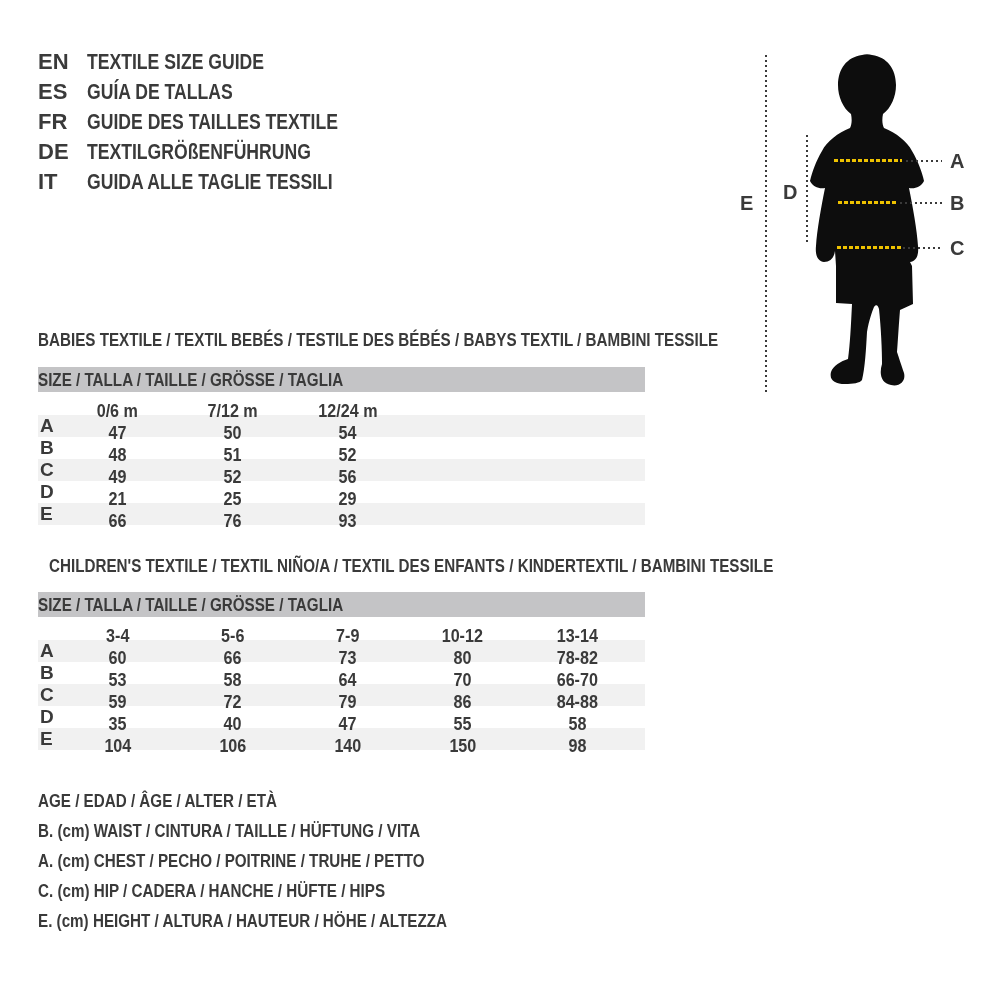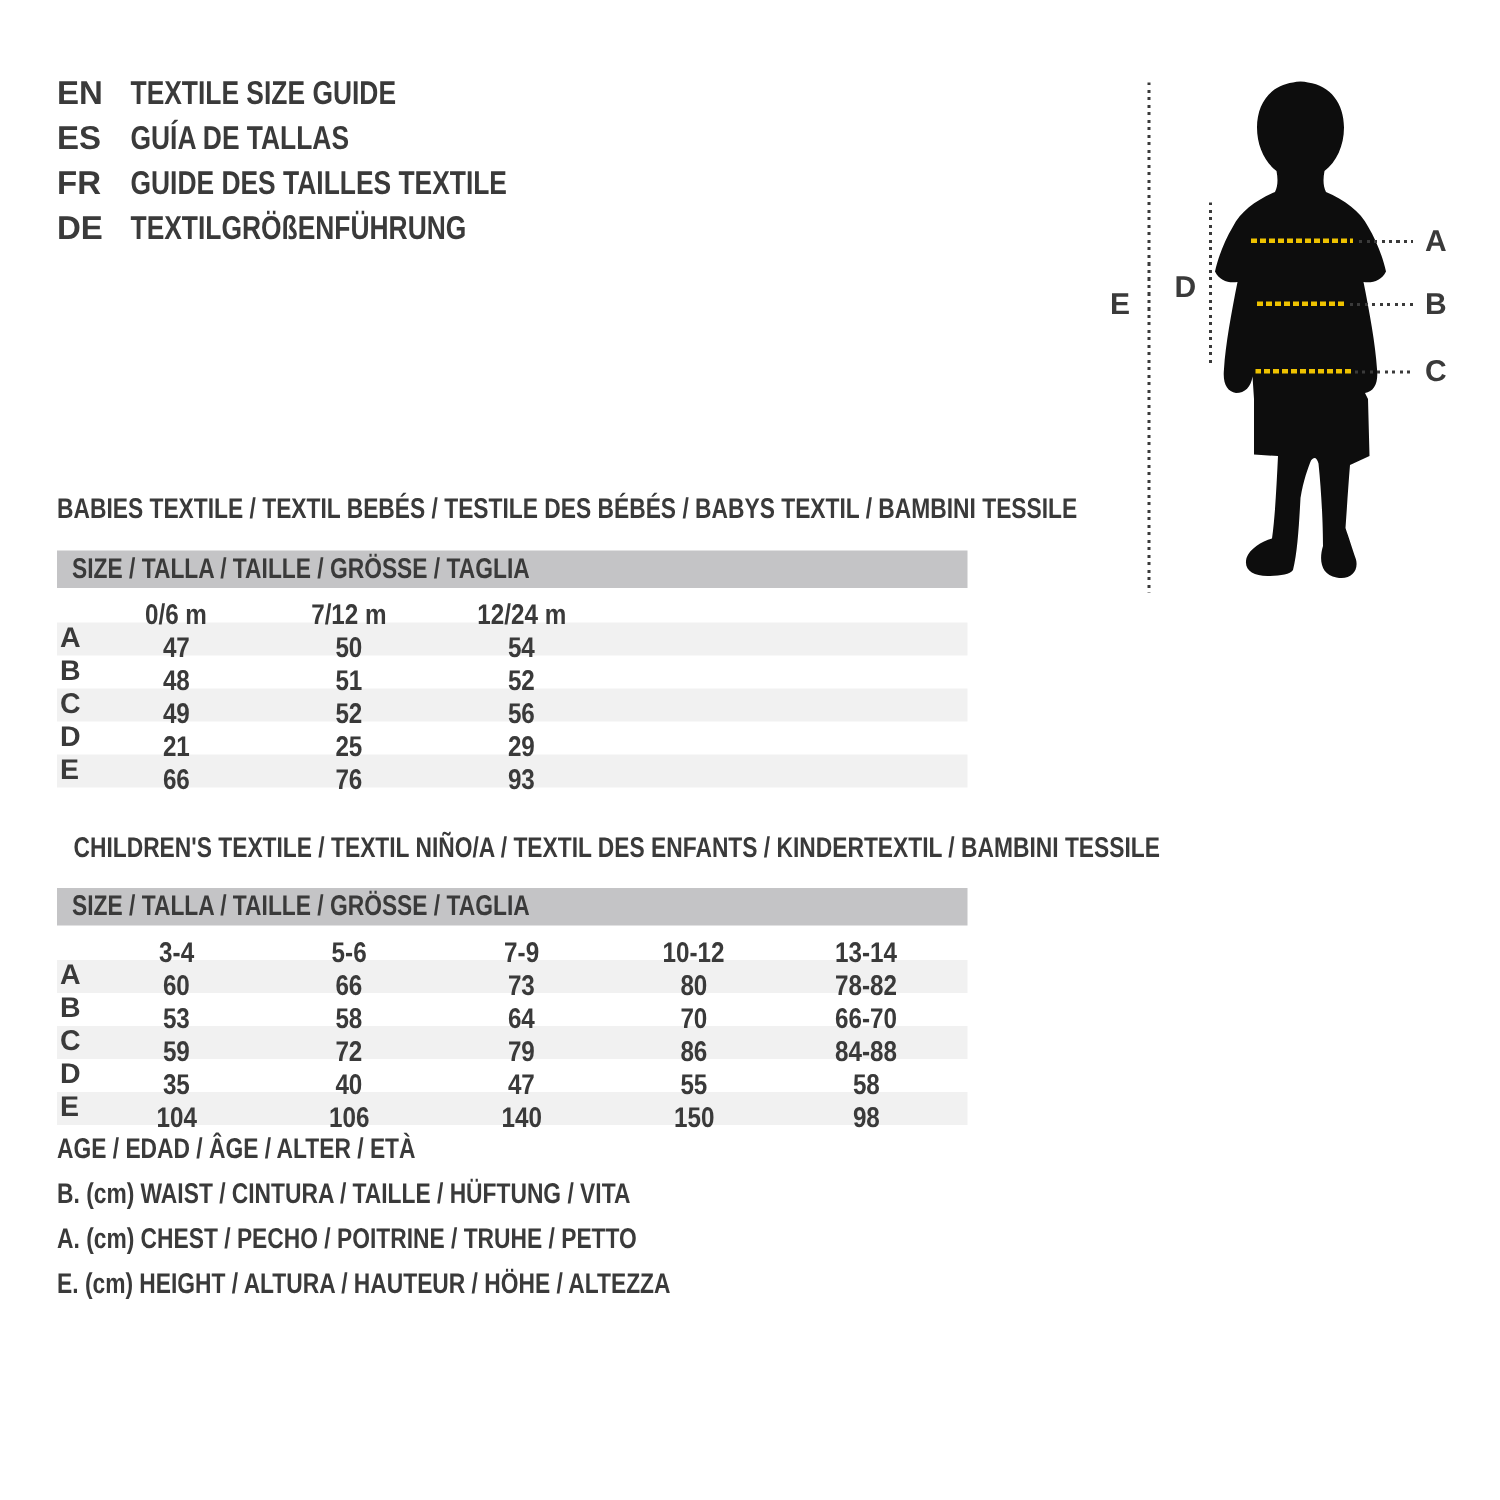--- a/index.html
+++ b/index.html
@@ -13,30 +13,30 @@
   
   .lang-block{position:absolute;left:38px;top:47px;}
   .lang-row{display:flex;height:30px;line-height:30px;font-size:22px;font-weight:700;}
   .lang-code{width:49px;flex:0 0 49px;}
 
   
   .section-heading{position:absolute;left:38px;font-size:19px;font-weight:700;line-height:22px;text-align:right;}
 
   
   .size-table{position:absolute;left:38px;width:607px;}
-  .size-bar{height:25px;line-height:25px;background:#c4c4c6;font-size:19px;font-weight:700;padding-left:10px;box-sizing:border-box;}
+  .size-bar{height:25px;line-height:25px;background:#c4c4c6;font-size:19px;font-weight:700;padding-left:0;box-sizing:border-box;}
   .trow{display:flex;align-items:center;font-size:19px;font-weight:700;}
   .thead-row{height:23px;}
   .drow{height:22px;}
   .stripe{background:#f1f1f1;}
   .tlabel{flex:0 0 22px;padding-left:2px;box-sizing:border-box;text-align:left;}
   .tcell{flex:0 0 115px;text-align:center;margin-top:14px;}
 
   
-  .legend-block{position:absolute;left:38px;top:752px;}
+  .legend-block{position:absolute;left:38px;top:786px;}
   .legend-row{height:30px;line-height:30px;font-size:19px;font-weight:700;}
 
   
   .fig-svg{position:absolute;left:800px;top:50px;}
   .dots-v{position:absolute;width:2px;background-image:repeating-linear-gradient(180deg,#3a3a3a 0 2px,transparent 2px 5px);}
   .dots-h-dark{position:absolute;height:2px;background-image:repeating-linear-gradient(90deg,#3a3a3a 0 2px,transparent 2px 5px);}
   .dots-h-yellow{position:absolute;height:3px;background-image:repeating-linear-gradient(90deg,#eec200 0 4px,transparent 4px 6px);z-index:3;}
   .measure-label{position:absolute;font-size:20px;font-weight:700;line-height:22px;}
 </style>
 </head>
@@ -53,20 +53,24 @@
       <span class="lang-code">ES</span>
       <span class="cond">GUÍA DE TALLAS</span>
     </div>
     <div class="lang-row">
       <span class="lang-code">FR</span>
       <span class="cond">GUIDE DES TAILLES TEXTILE</span>
     </div>
     <div class="lang-row">
       <span class="lang-code">DE</span>
       <span class="cond">TEXTILGRÖßENFÜHRUNG</span>
+    </div>
+    <div class="lang-row">
+      <span class="lang-code">IT</span>
+      <span class="cond">GUIDA ALLE TAGLIE TESSILI</span>
     </div>
   </div>
 
   <svg class="fig-svg" width="140" height="345" viewBox="0 0 140 345" aria-hidden="true">
     <path fill="#0d0d0d" d="
       M 62 5
       C 47 7 38 19 38 35
       C 38 47 43 58 51 64
       C 52 69 52 74 50 78
       C 38 83 27 91 22 101
@@ -219,16 +223,17 @@
       <span class="tcell"><span class="cx">140</span></span>
       <span class="tcell"><span class="cx">150</span></span>
       <span class="tcell"><span class="cx">98</span></span>
     </div>
   </div>
 
   <div class="legend-block">
     <div class="legend-row"><span class="cond">AGE / EDAD / ÂGE / ALTER / ETÀ</span></div>
     <div class="legend-row"><span class="cond">B. (cm) WAIST / CINTURA / TAILLE / HÜFTUNG / VITA</span></div>
     <div class="legend-row"><span class="cond">A. (cm) CHEST / PECHO / POITRINE / TRUHE / PETTO</span></div>
+    <div class="legend-row"><span class="cond">C. (cm) HIP / CADERA / HANCHE / HÜFTE / HIPS</span></div>
     <div class="legend-row"><span class="cond">E. (cm) HEIGHT / ALTURA / HAUTEUR / HÖHE / ALTEZZA</span></div>
   </div>
 
 </div>
 
 </body></html>

